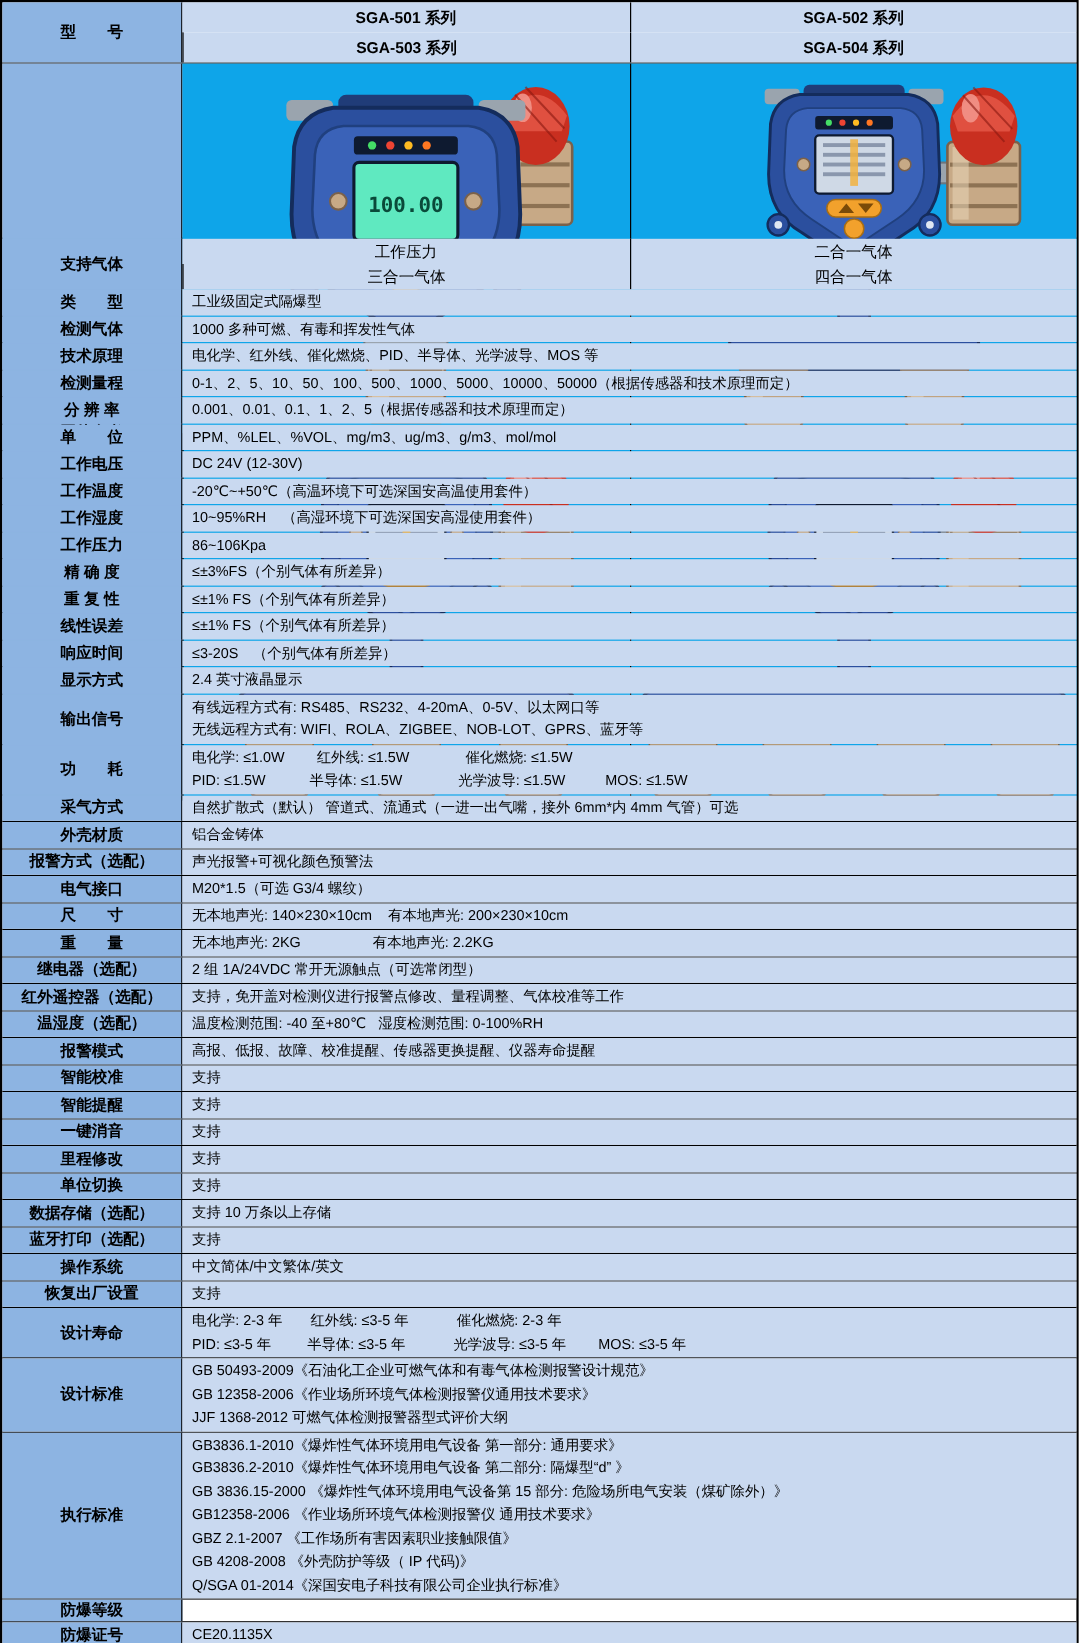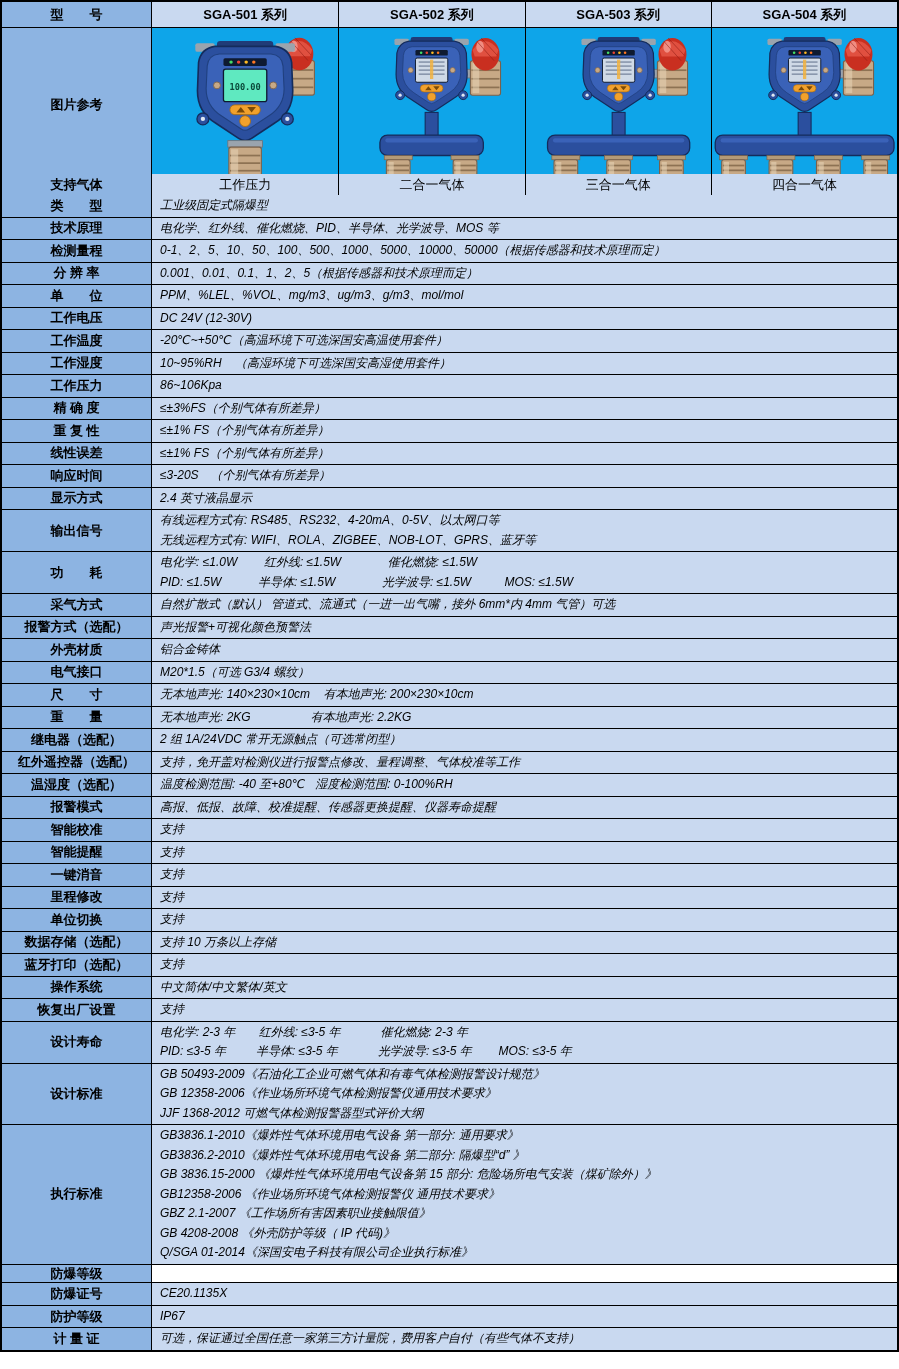--- a/index.html
+++ b/index.html
@@ -3,32 +3,32 @@
 <meta charset="utf-8">
 <style>
   html,body{margin:0;padding:0;background:#ffffff;}
   .page{width:899px;font-family:"Liberation Sans","DejaVu Sans",sans-serif;color:#000;}
   .table{border:2px solid #000;box-sizing:border-box;}
   .row{display:grid;grid-template-columns:150px 1fr;border-top:1.5px solid #000;}
   .row:first-child{border-top:none;}
   .lbl{background:#8db4e2;display:flex;align-items:center;justify-content:center;
        font-weight:bold;font-size:13px;text-align:center;line-height:1.2;
        border-right:1.5px solid #000;padding:1px 15px;}
-  .cols{display:grid;grid-template-columns:repeat(4,1fr);}
+  .cols{display:grid;grid-template-columns:repeat(2,1fr);}
   .cols>.cell{border-left:1.5px solid #000;}
   .cols>.cell:first-child{border-left:none;}
   .model{background:#c9d9f0;display:flex;align-items:center;justify-content:center;
          font-weight:bold;font-size:13px;min-height:23px;padding:1px;}
   .imgs{height:145px;}
   .imgcell{background:#0ea5e9;display:flex;align-items:center;overflow:hidden;}
   .imgcell svg{height:100%;width:auto;display:block;}
   .gascell{background:#c9d9f0;display:flex;align-items:center;justify-content:center;
            font-size:13px;min-height:21px;}
   .val{background:#c9d9f0;padding:1px 8px;font-size:12px;display:flex;
-       flex-direction:column;justify-content:center;font-style:italic;}
+       flex-direction:column;justify-content:center;}
   .line{line-height:19.5px;min-height:19.5px;white-space:pre-wrap;}
 </style>
 </head>
 <body>
 
 <div class="page">
   <div class="table">
 
     <div class="row">
       <div class="lbl">型　　号</div>
@@ -306,20 +306,26 @@
     </div>
 
     <div id="specRows">
         <div class="row">
           <div class="lbl">类　　型</div>
           <div class="val">
             <div class="line">工业级固定式隔爆型</div>
           </div>
         </div>
         <div class="row">
+          <div class="lbl">检测气体</div>
+          <div class="val">
+            <div class="line">1000 多种可燃、有毒和挥发性气体</div>
+          </div>
+        </div>
+        <div class="row">
           <div class="lbl">技术原理</div>
           <div class="val">
             <div class="line">电化学、红外线、催化燃烧、PID、半导体、光学波导、MOS 等</div>
           </div>
         </div>
         <div class="row">
           <div class="lbl">检测量程</div>
           <div class="val">
             <div class="line">0-1、2、5、10、50、100、500、1000、5000、10000、50000（根据传感器和技术原理而定）</div>
           </div>
@@ -404,29 +410,29 @@
             <div class="line">PID: ≤1.5W           半导体: ≤1.5W              光学波导: ≤1.5W          MOS: ≤1.5W</div>
           </div>
         </div>
         <div class="row">
           <div class="lbl">采气方式</div>
           <div class="val">
             <div class="line">自然扩散式（默认） 管道式、流通式（一进一出气嘴，接外 6mm*内 4mm 气管）可选</div>
           </div>
         </div>
         <div class="row">
+          <div class="lbl">外壳材质</div>
+          <div class="val">
+            <div class="line">铝合金铸体</div>
+          </div>
+        </div>
+        <div class="row">
           <div class="lbl">报警方式（选配）</div>
           <div class="val">
             <div class="line">声光报警+可视化颜色预警法</div>
-          </div>
-        </div>
-        <div class="row">
-          <div class="lbl">外壳材质</div>
-          <div class="val">
-            <div class="line">铝合金铸体</div>
           </div>
         </div>
         <div class="row">
           <div class="lbl">电气接口</div>
           <div class="val">
             <div class="line">M20*1.5（可选 G3/4 螺纹）</div>
           </div>
         </div>
         <div class="row">
           <div class="lbl">尺　　寸</div>

